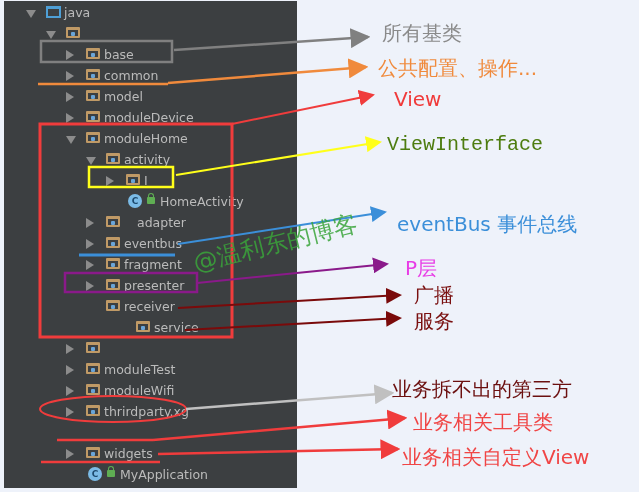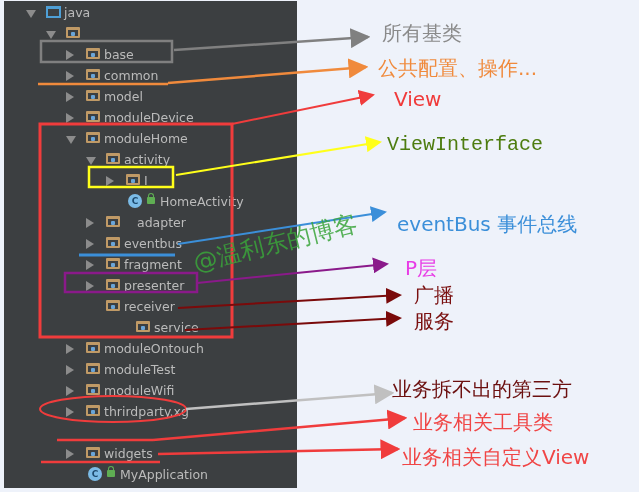--- a/index.html
+++ b/index.html
@@ -96,21 +96,20 @@
       <span class="pkg" style="left: 102px;"></span>
       <span class="label" style="left: 120px;">receiver</span>
     </div>
     <div class="row" style="top: 316px; left: 0px; width: 293px; margin-left: 30px;">
       <span class="pkg" style="left: 102px;"></span>
       <span class="label" style="left: 120px;">service</span>
     </div>
     <div class="row" style="top: 337px; left: 0px; width: 293px;">
       <span class="arrow" style="left: 62px;"></span>
       <span class="pkg" style="left: 82px;"></span>
-      <span class="label" style="left: 100px;">moduleOntouch</span>
     </div>
     <div class="row" style="top: 358px; left: 0px; width: 293px;">
       <span class="arrow" style="left: 62px;"></span>
       <span class="pkg" style="left: 82px;"></span>
       <span class="label" style="left: 100px;">moduleTest</span>
     </div>
     <div class="row" style="top: 379px; left: 0px; width: 293px;">
       <span class="arrow" style="left: 62px;"></span>
       <span class="pkg" style="left: 82px;"></span>
       <span class="label" style="left: 100px;">moduleWifi</span>

